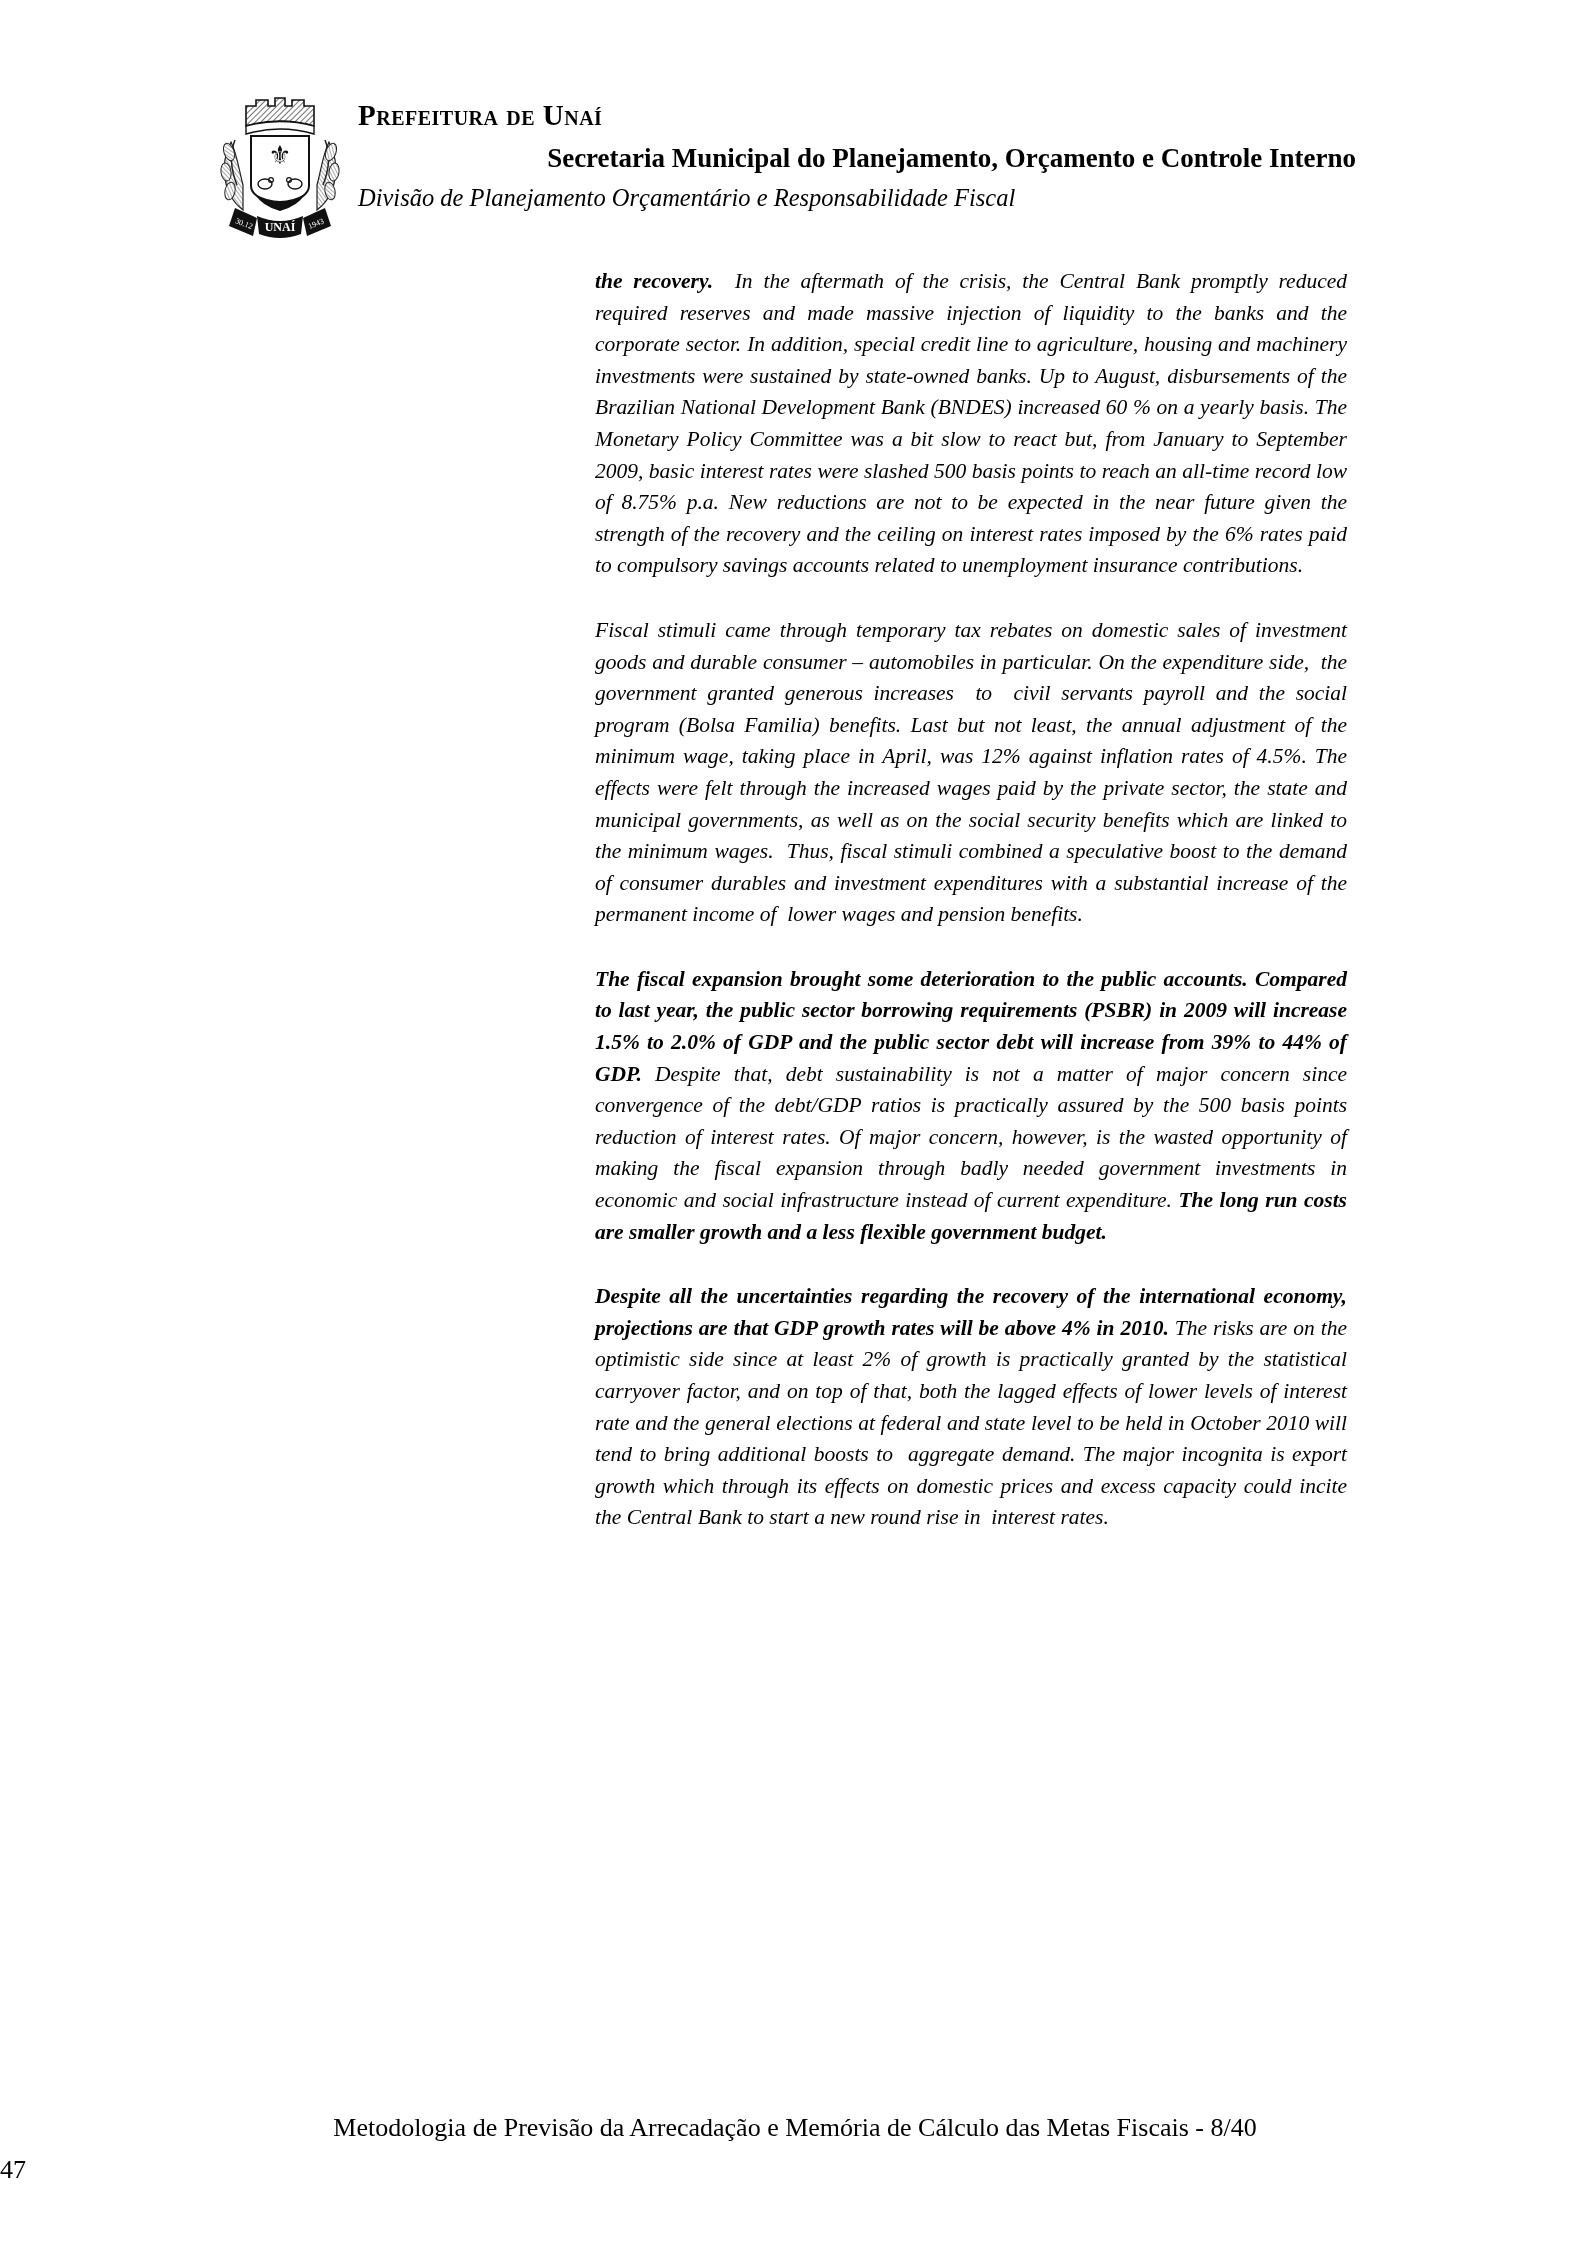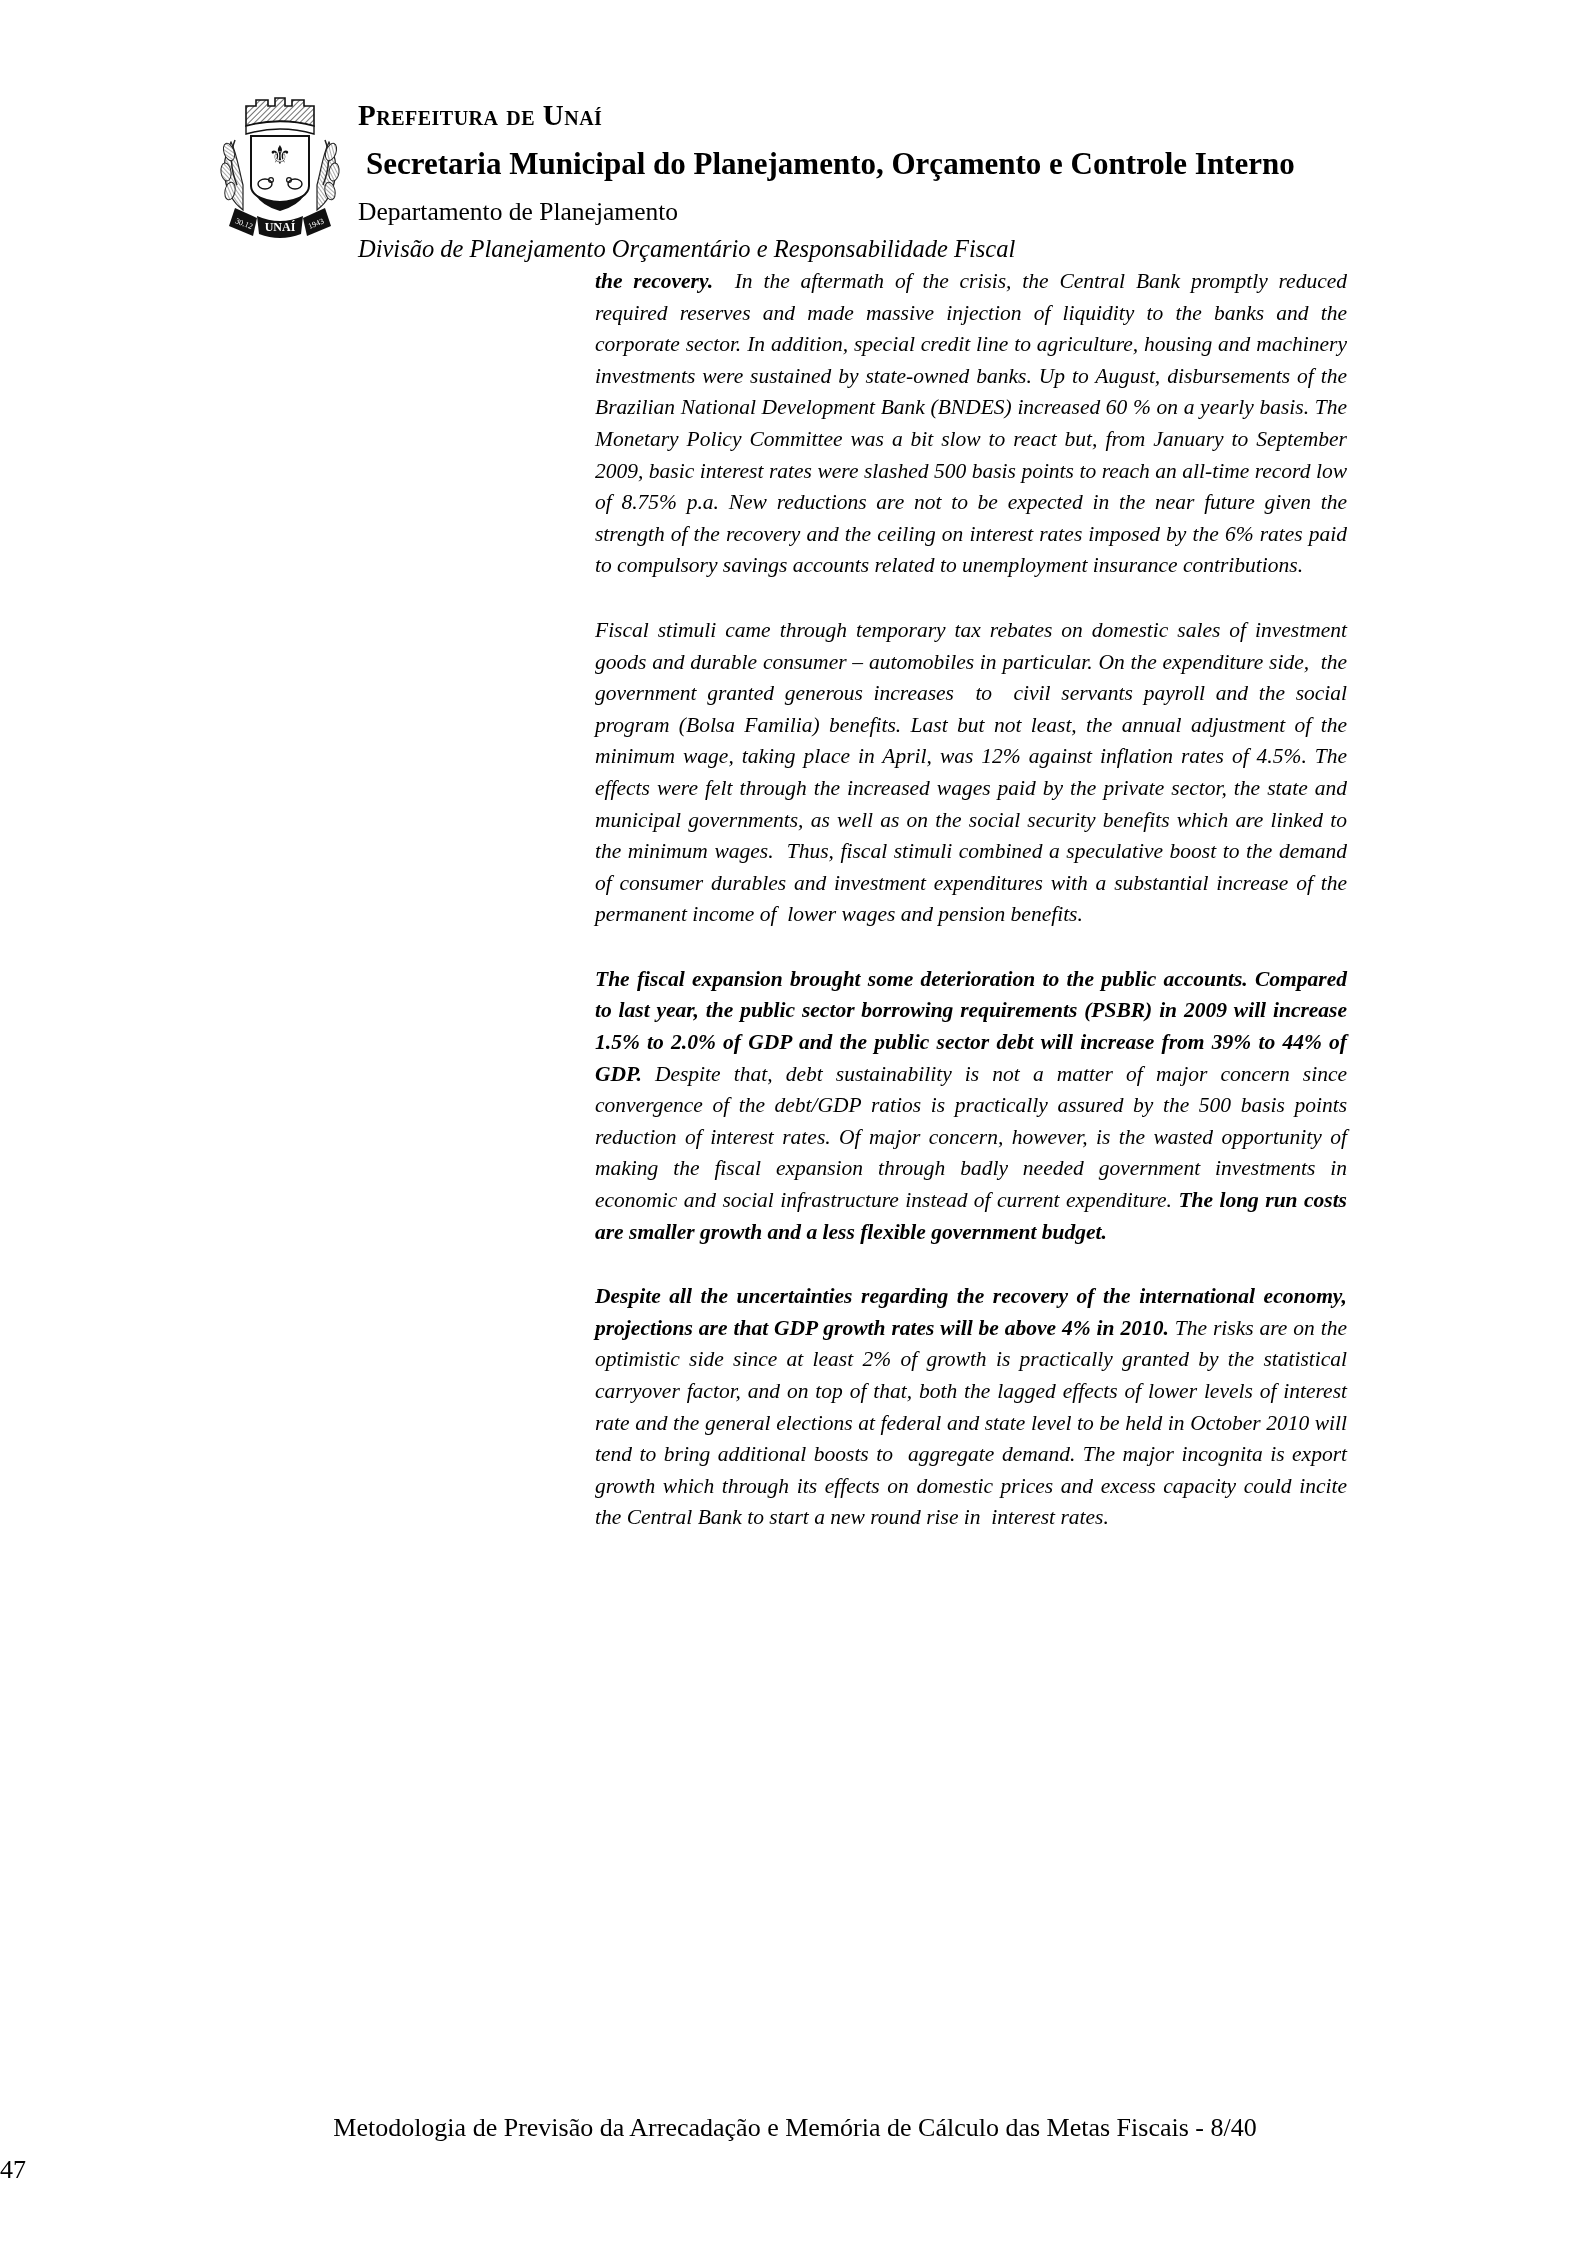--- a/index.html
+++ b/index.html
@@ -30,24 +30,25 @@
   }
   .org-title {
     margin: 0;
     font-size: 29px;
     font-weight: bold;
     font-variant: small-caps;
     letter-spacing: 0.5px;
     line-height: 42px;
   }
   .org-line2 {
-    margin: 8px;
-    font-size: 31px;
+    margin: 2px;
+    font-size: 27px;
     font-weight: bold;
     line-height: 40px;
+    text-align: right;
   }
   .org-line3 {
     margin: 0;
     font-size: 25.5px;
     line-height: 39px;
   }
   .org-line4 {
     margin: 0;
     font-size: 24.5px;
     font-style: italic;
@@ -151,21 +152,20 @@
         <path d="M44,126 Q67,136 90,126 L88,144 Q67,152 46,144 Z" fill="#111"></path>
         <text x="30" y="136" text-anchor="middle" font-size="8" fill="#ffffff" transform="rotate(22 30 136)" font-family="Liberation Serif, serif">30.12</text>
         <text x="67" y="141" text-anchor="middle" font-size="12" font-weight="bold" fill="#ffffff" font-family="Liberation Serif, serif">UNAÍ</text>
         <text x="104" y="136" text-anchor="middle" font-size="8" fill="#ffffff" transform="rotate(-22 104 136)" font-family="Liberation Serif, serif">1943</text>
       </g>
     </svg>
 
     <div class="header-text">
       <p class="org-title">Prefeitura de Unaí</p>
       <p class="org-line2">Secretaria Municipal do Planejamento, Orçamento e Controle Interno</p>
-      <p class="org-line3">Departamento de Planejamento</p>
       <p class="org-line4">Divisão de Planejamento Orçamentário e Responsabilidade Fiscal</p>
     </div>
   </div>
 
   <div class="body-text">
       <p class="para"><span class="b">the recovery.</span><span>  In the aftermath of the crisis, the Central Bank promptly reduced required reserves and made massive injection of liquidity to the banks and the corporate sector. In addition, special credit line to agriculture, housing and machinery investments were sustained by state-owned banks. Up to August, disbursements of the Brazilian National Development Bank (BNDES) increased 60 % on a yearly basis. The Monetary Policy Committee was a bit slow to react but, from January to September 2009, basic interest rates were slashed 500 basis points to reach an all-time record low of 8.75% p.a. New reductions are not to be expected in the near future given the strength of the recovery and the ceiling on interest rates imposed by the 6% rates paid to compulsory savings accounts related to unemployment insurance contributions.</span></p>
       <p class="para"><span>Fiscal stimuli came through temporary tax rebates on domestic sales of investment goods and durable consumer – automobiles in particular. On the expenditure side,  the government granted generous increases  to  civil servants payroll and the social program (Bolsa Familia) benefits. Last but not least, the annual adjustment of the minimum wage, taking place in April, was 12% against inflation rates of 4.5%. The effects were felt through the increased wages paid by the private sector, the state and municipal governments, as well as on the social security benefits which are linked to the minimum wages.  Thus, fiscal stimuli combined a speculative boost to the demand of consumer durables and investment expenditures with a substantial increase of the permanent income of  lower wages and pension benefits.</span></p>
       <p class="para"><span class="b">The fiscal expansion brought some deterioration to the public accounts. Compared to last year, the public sector borrowing requirements (PSBR) in 2009 will increase 1.5% to 2.0% of GDP and the public sector debt will increase from 39% to 44% of GDP.</span><span> Despite that, debt sustainability is not a matter of major concern since convergence of the debt/GDP ratios is practically assured by the 500 basis points reduction of interest rates. Of major concern, however, is the wasted opportunity of making the fiscal expansion through badly needed government investments in economic and social infrastructure instead of current expenditure.</span><span class="b"> The long run costs are smaller growth and a less flexible government budget.</span></p>
       <p class="para"><span class="b">Despite all the uncertainties regarding the recovery of the international economy, projections are that GDP growth rates will be above 4% in 2010.</span><span> The risks are on the optimistic side since at least 2% of growth is practically granted by the statistical carryover factor, and on top of that, both the lagged effects of lower levels of interest rate and the general elections at federal and state level to be held in October 2010 will tend to bring additional boosts to  aggregate demand. The major incognita is export growth which through its effects on domestic prices and excess capacity could incite the Central Bank to start a new round rise in  interest rates.</span></p>
     </div>

